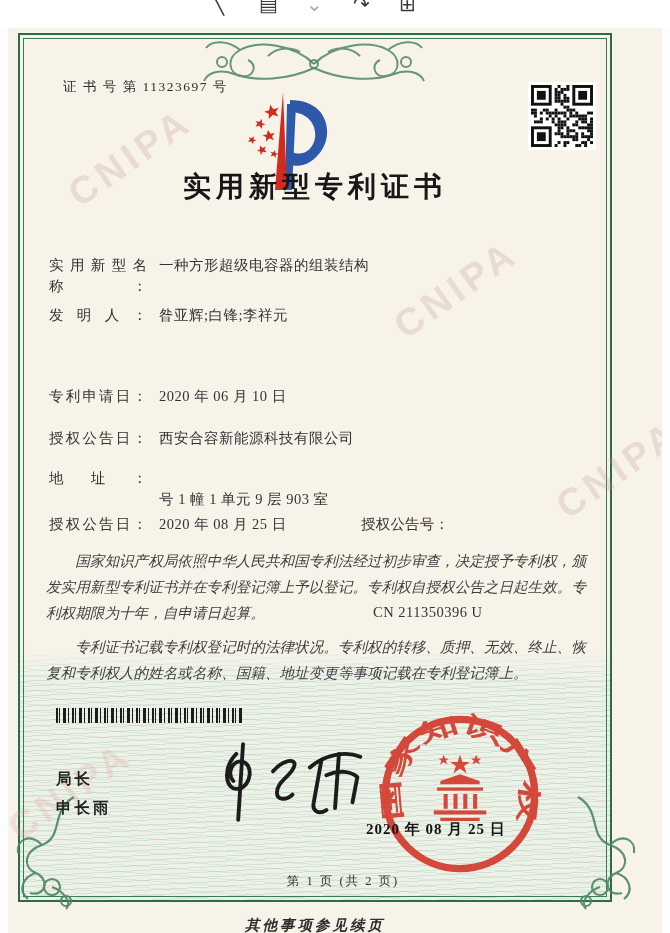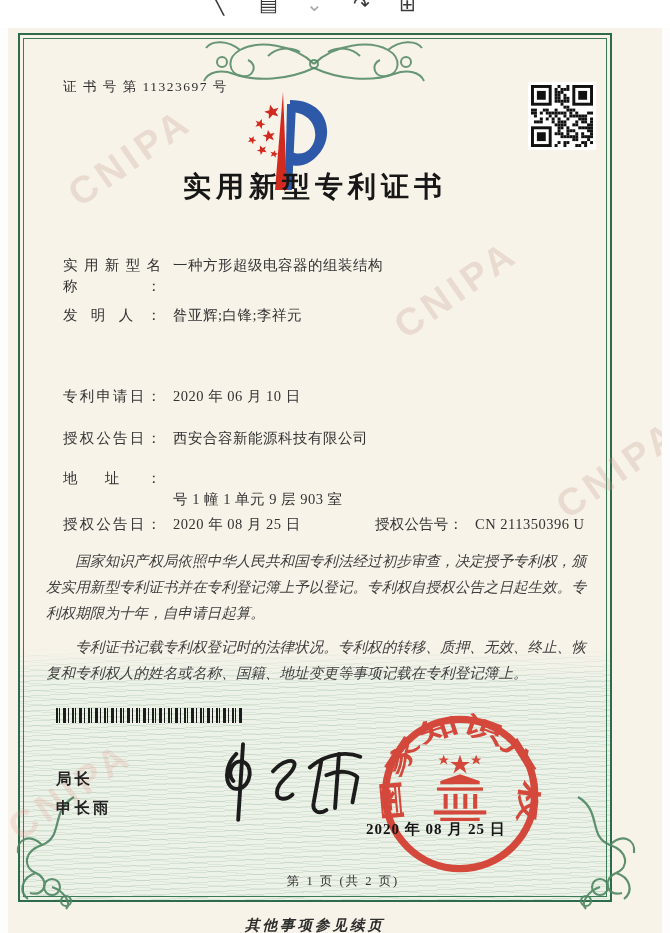--- a/index.html
+++ b/index.html
@@ -23,25 +23,25 @@
   .orn{position:absolute;z-index:5;}
   .wm{position:absolute;z-index:1;font-family:"Liberation Sans","DejaVu Sans",sans-serif;
       font-weight:700;font-size:38px;letter-spacing:5px;color:rgba(192,152,140,.26);
       transform:rotate(-35deg);user-select:none;}
   .wm.pink{color:rgba(223,148,138,.22);}
   .cert-no{position:absolute;left:55px;top:50px;font-size:13.5px;color:#2e2e2e;letter-spacing:1.5px;z-index:6;}
   .qr{position:absolute;left:520px;top:54px;width:62px;height:62px;background:#fff;padding:3px;z-index:6;}
   .logo{position:absolute;left:226px;top:62px;z-index:6;}
   .title{position:absolute;left:10px;top:140px;width:594px;text-align:center;
     font-size:28px;font-weight:700;letter-spacing:5px;color:#171717;z-index:6;}
-  .field{position:absolute;left:55px;width:548px;display:flex;font-size:14.5px;color:#333;z-index:6;line-height:21px;}
+  .field{position:absolute;left:41px;width:548px;display:flex;font-size:14.5px;color:#333;z-index:6;line-height:21px;}
   .f-label{display:inline-block;width:98px;flex:0 0 98px;text-align:justify;text-align-last:justify;}
   .f-value{padding-left:12px;letter-spacing:.5px;text-align:right;}
   .f0{top:227px;} .f1{top:277px;} .f2{top:317px;} .f3{top:358px;} .f4{top:400px;} .f5{top:440px;} .frow{top:486px;}
-  .grant2{position:absolute;left:312px;top:0;display:flex;}
+  .grant2{position:absolute;left:312px;top:0;display:flex;flex-direction:column;}
   .grant2 .f-label{width:88px;flex:0 0 88px;}
   .body{position:absolute;left:30px;top:512px;width:556px;z-index:6;color:#3e3e3e;
     font-style:italic;font-size:14.6px;line-height:26px;text-align:justify;}
   .body p{margin:8px;text-indent:2em;}
   .barcode{position:absolute;left:48px;top:680px;width:188px;height:15px;z-index:6;
     background:repeating-linear-gradient(90deg,#1c1c1c 0 2px,rgba(0,0,0,0) 2px 3px,#1c1c1c 3px 4px,rgba(0,0,0,0) 4px 7px,#1c1c1c 7px 10px,rgba(0,0,0,0) 10px 12px,#1c1c1c 12px 13px,rgba(0,0,0,0) 13px 16px);}
   .signer{position:absolute;left:48px;z-index:6;font-family:"Liberation Sans","DejaVu Sans",sans-serif;
     font-size:15.5px;font-weight:600;color:#222;letter-spacing:3px;}
   .signer.t{top:741px;} .signer.n{top:770px;font-family:Liberation Mono, monospace;}
   .signature{position:absolute;left:205px;top:708px;z-index:8;}

